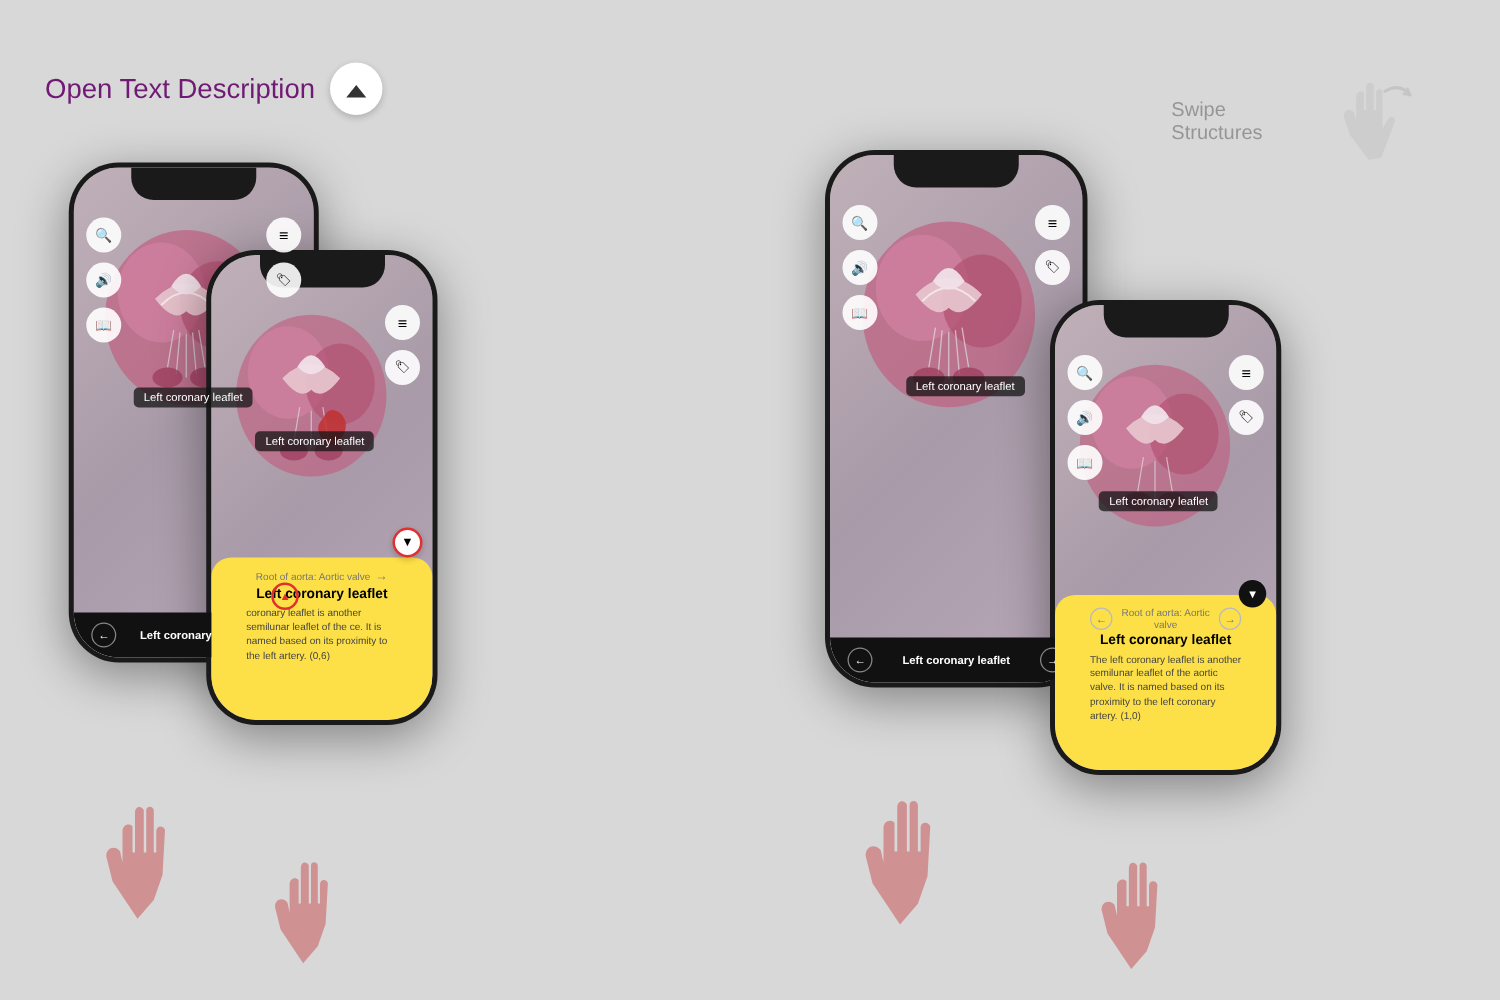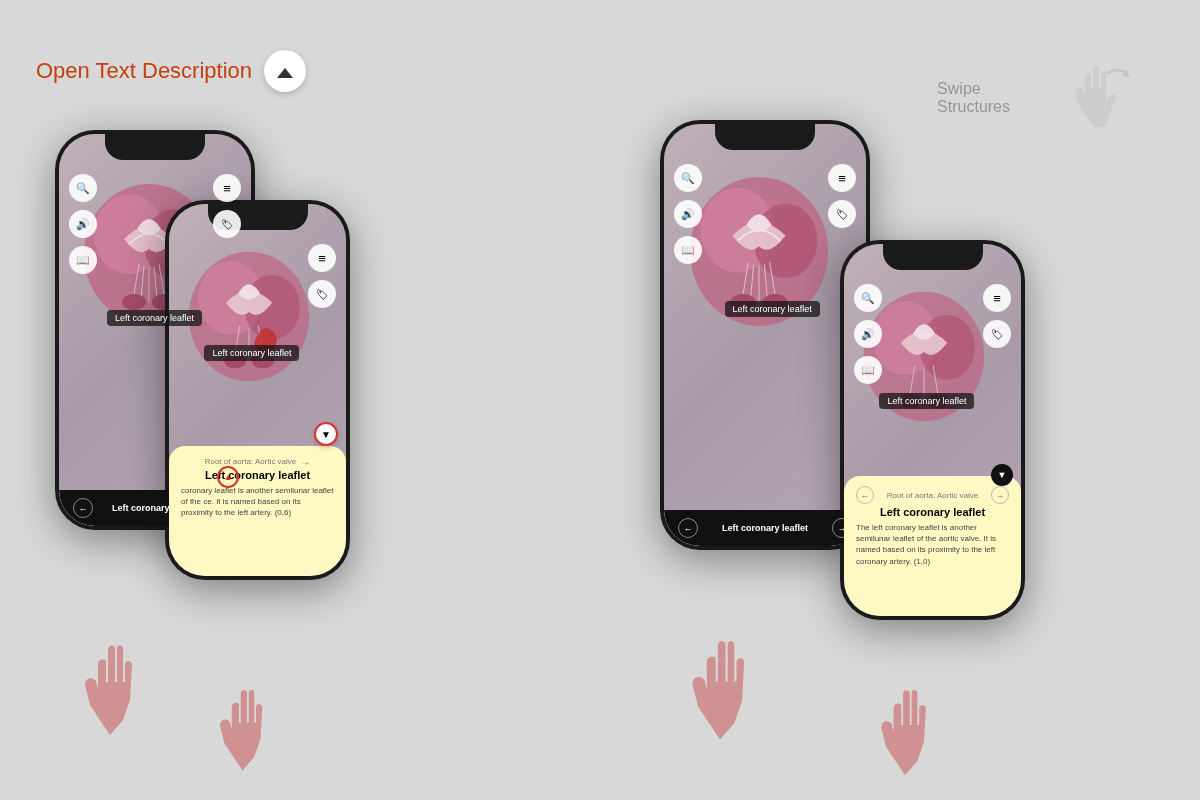--- a/index.html
+++ b/index.html
@@ -17,21 +17,21 @@
       position: absolute;
       top: 50px;
       left: 36px;
       display: flex;
       align-items: center;
       gap: 12px;
     }
     .top-label-text {
       font-size: 22px;
       font-weight: 500;
-      color: #c2410c;
+      color: #701a75;
     }
     .arrow-up-btn {
       width: 42px;
       height: 42px;
       background: #fff;
       border-radius: 50%;
       display: flex;
       align-items: center;
       justify-content: center;
       box-shadow: 0 2px 6px rgba(0,0,0,0.2);
@@ -138,23 +138,23 @@
       white-space: nowrap;
       z-index: 20;
     }
 
     
     .bottom-panel {
       position: absolute;
       bottom: 0;
       left: 0;
       right: 0;
-      background: #fef9c3;
+      background: #fde047;
       border-radius: 16px 16px 36px 36px;
-      padding: 10px 12px 16px;
+      padding: 10px 28px 16px;
       z-index: 25;
     }
 
     .panel-title {
       font-size: 11px;
       font-weight: 700;
       text-align: center;
       margin-bottom: 4px;
     }
 

